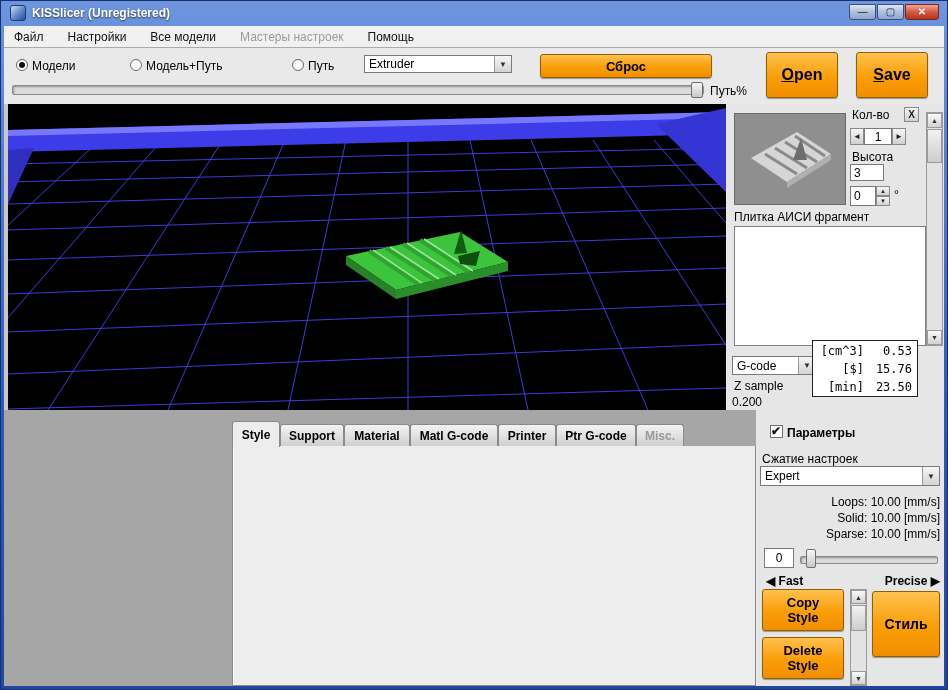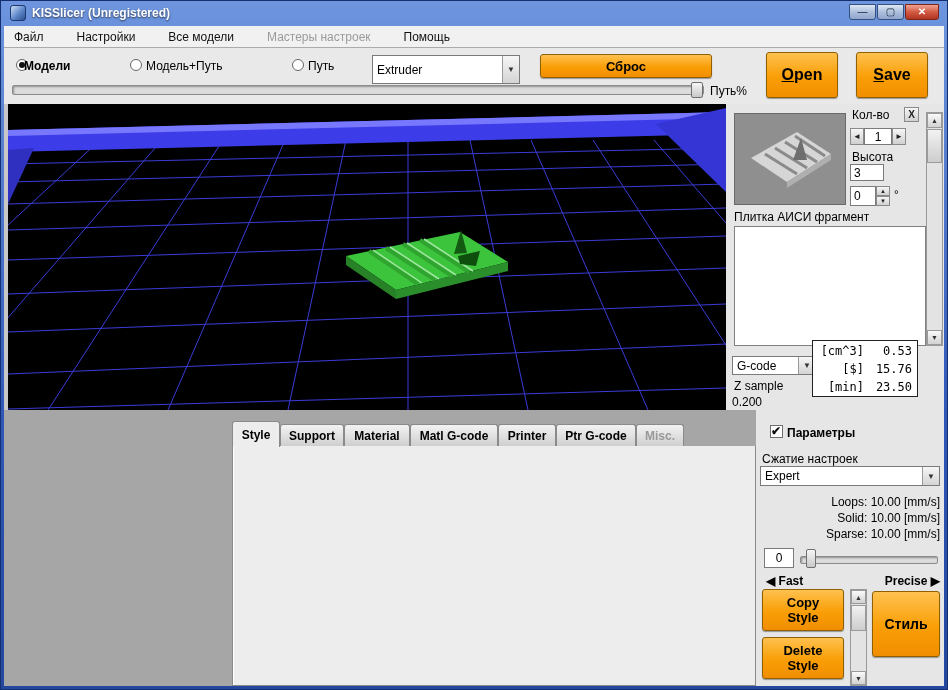--- a/index.html
+++ b/index.html
@@ -22,21 +22,21 @@
   .app-icon { position:absolute; left:10px; top:5px; width:16px; height:16px; border-radius:3px;
               background:linear-gradient(135deg,#cfe0f5,#5d86c9 55%,#2c4f8f); border:1px solid #1c3a70; }
   .winbtn { position:absolute; top:4px; height:16px; border-radius:0 0 3px 3px; border:1px solid #35507e;
             background:linear-gradient(#dde8f7,#aebfdc 50%,#8fa6cc); color:#123; font-size:10px;
             text-align:center; line-height:14px; cursor:default; }
   .winbtn.close { background:linear-gradient(#f0a492,#d25a42 50%,#b03522); color:#fff; border-color:#7e2416; font-weight:bold; }
 
   
   .panel { position:absolute; }
   .menubar { position:absolute; left:4px; top:26px; width:940px; height:22px; background:#F1F1F1;
-             border-bottom:1px solid #ABABAB; display:flex; align-items:center; gap:33px; padding-left:10px; }
+             border-bottom:1px solid #ABABAB; display:flex; align-items:center; gap:24px; padding-left:10px; }
   .menu-item { font-size:12px; color:#111; }
   .menu-item.disabled { color:#9b9b9b; }
 
   
   .input { background:#fff; border:1px solid #7a7a7a; font-size:12px; padding:1px 3px;
            display:flex; align-items:center; overflow:hidden; }
   .combo { background:#fff; border:1px solid #7a7a7a; display:flex; align-items:center; font-size:12px; }
   .combo .combo-text { flex:1; padding:1px 4px; white-space:nowrap; overflow:hidden; }
   .combo .combo-btn { width:17px; align-self:stretch; background:linear-gradient(#f6f6f6,#d4d4d4);
                       border-left:1px solid #9a9a9a; display:flex; align-items:center; justify-content:center;
@@ -93,27 +93,27 @@
     <span class="menu-item">Помощь</span>
   </div>
 
   <div class="panel" style="left:4px;top:48px;width:940px;height:56px;background:#E9E9E9;"></div>
   <div class="panel" style="left:4px;top:104px;width:4px;height:306px;background:#C8C8C8;"></div>
   <div class="panel" style="left:726px;top:104px;width:218px;height:306px;background:#E6E6E6;"></div>
   <div class="panel" style="left:4px;top:410px;width:752px;height:276px;background:#A6A6A6;"></div>
   <div class="panel" style="left:756px;top:410px;width:188px;height:276px;background:#E6E6E6;"></div>
 
   <span class="radio sel abs" style="left:16px;top:59px;"></span>
-  <span class="abs t12" style="left:24px;top:59px;font-weight:bold;">Модели</span>
+  <span class="abs t12" style="left:32px;top:59px;">Модели</span>
   <span class="radio abs" style="left:130px;top:59px;"></span>
   <span class="abs t12" style="left:146px;top:59px;">Модель+Путь</span>
   <span class="radio abs" style="left:292px;top:59px;"></span>
   <span class="abs t12" style="left:308px;top:59px;">Путь</span>
 
-  <div class="combo abs" style="left:372px;top:55px;width:148px;height:29px;">
+  <div class="combo abs" style="left:364px;top:55px;width:148px;height:18px;">
     <span class="combo-text">Extruder</span>
     <span class="combo-btn">▼</span>
   </div>
 
   <div class="btn-orange abs" style="left:540px;top:54px;width:172px;height:24px;font-size:13px;">Сброс</div>
 
   <div class="btn-orange abs uline-first" style="left:766px;top:52px;width:72px;height:46px;font-size:16px;line-height:44px;">Open</div>
   <div class="btn-orange abs uline-first" style="left:856px;top:52px;width:72px;height:46px;font-size:16px;line-height:44px;">Save</div>
 
   <div class="groove abs" style="left:12px;top:85px;width:692px;height:10px;"></div>

